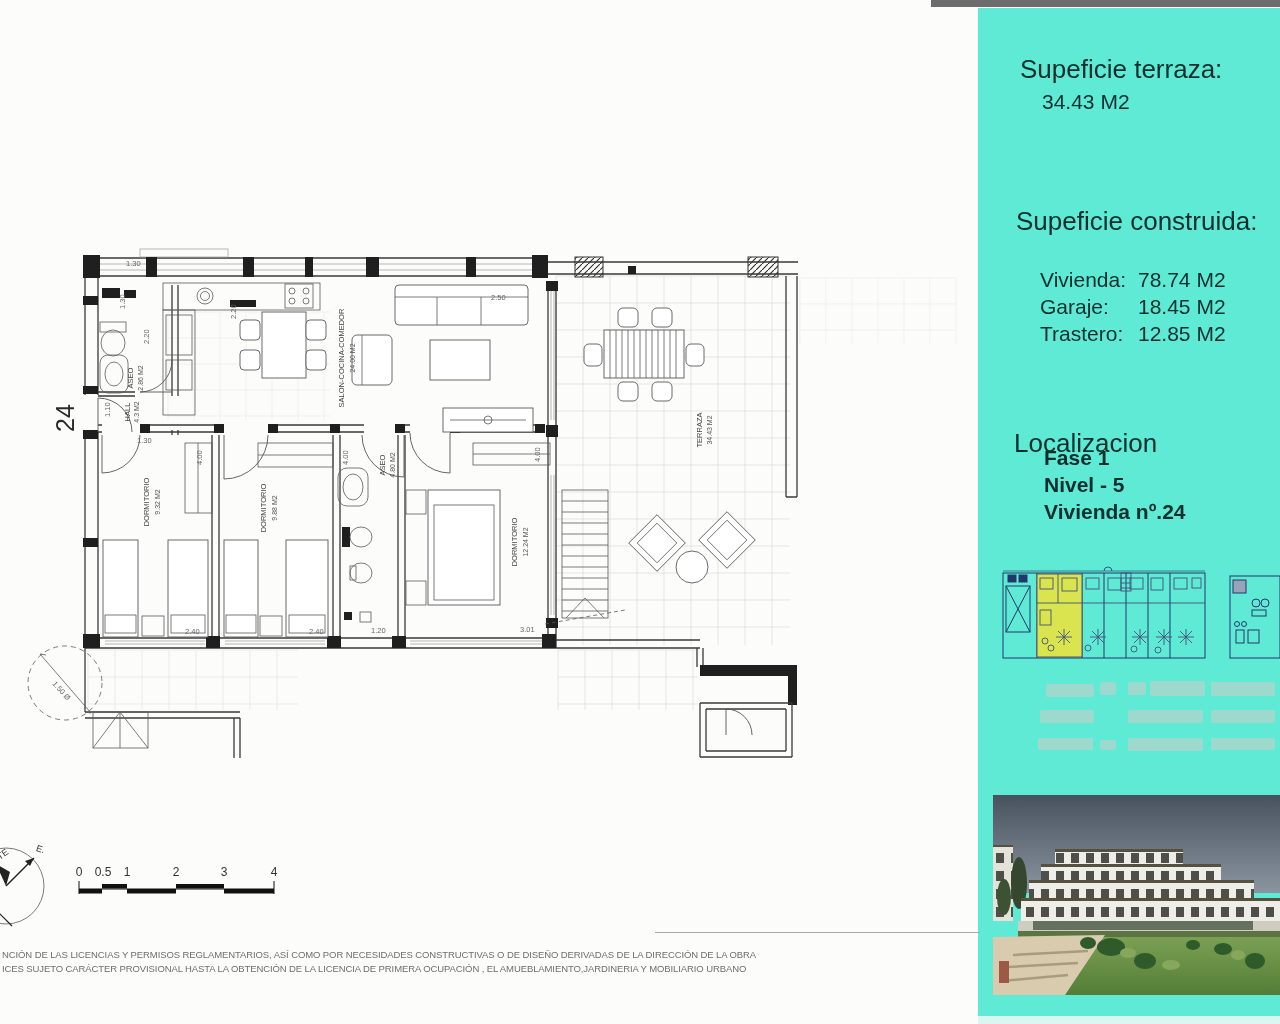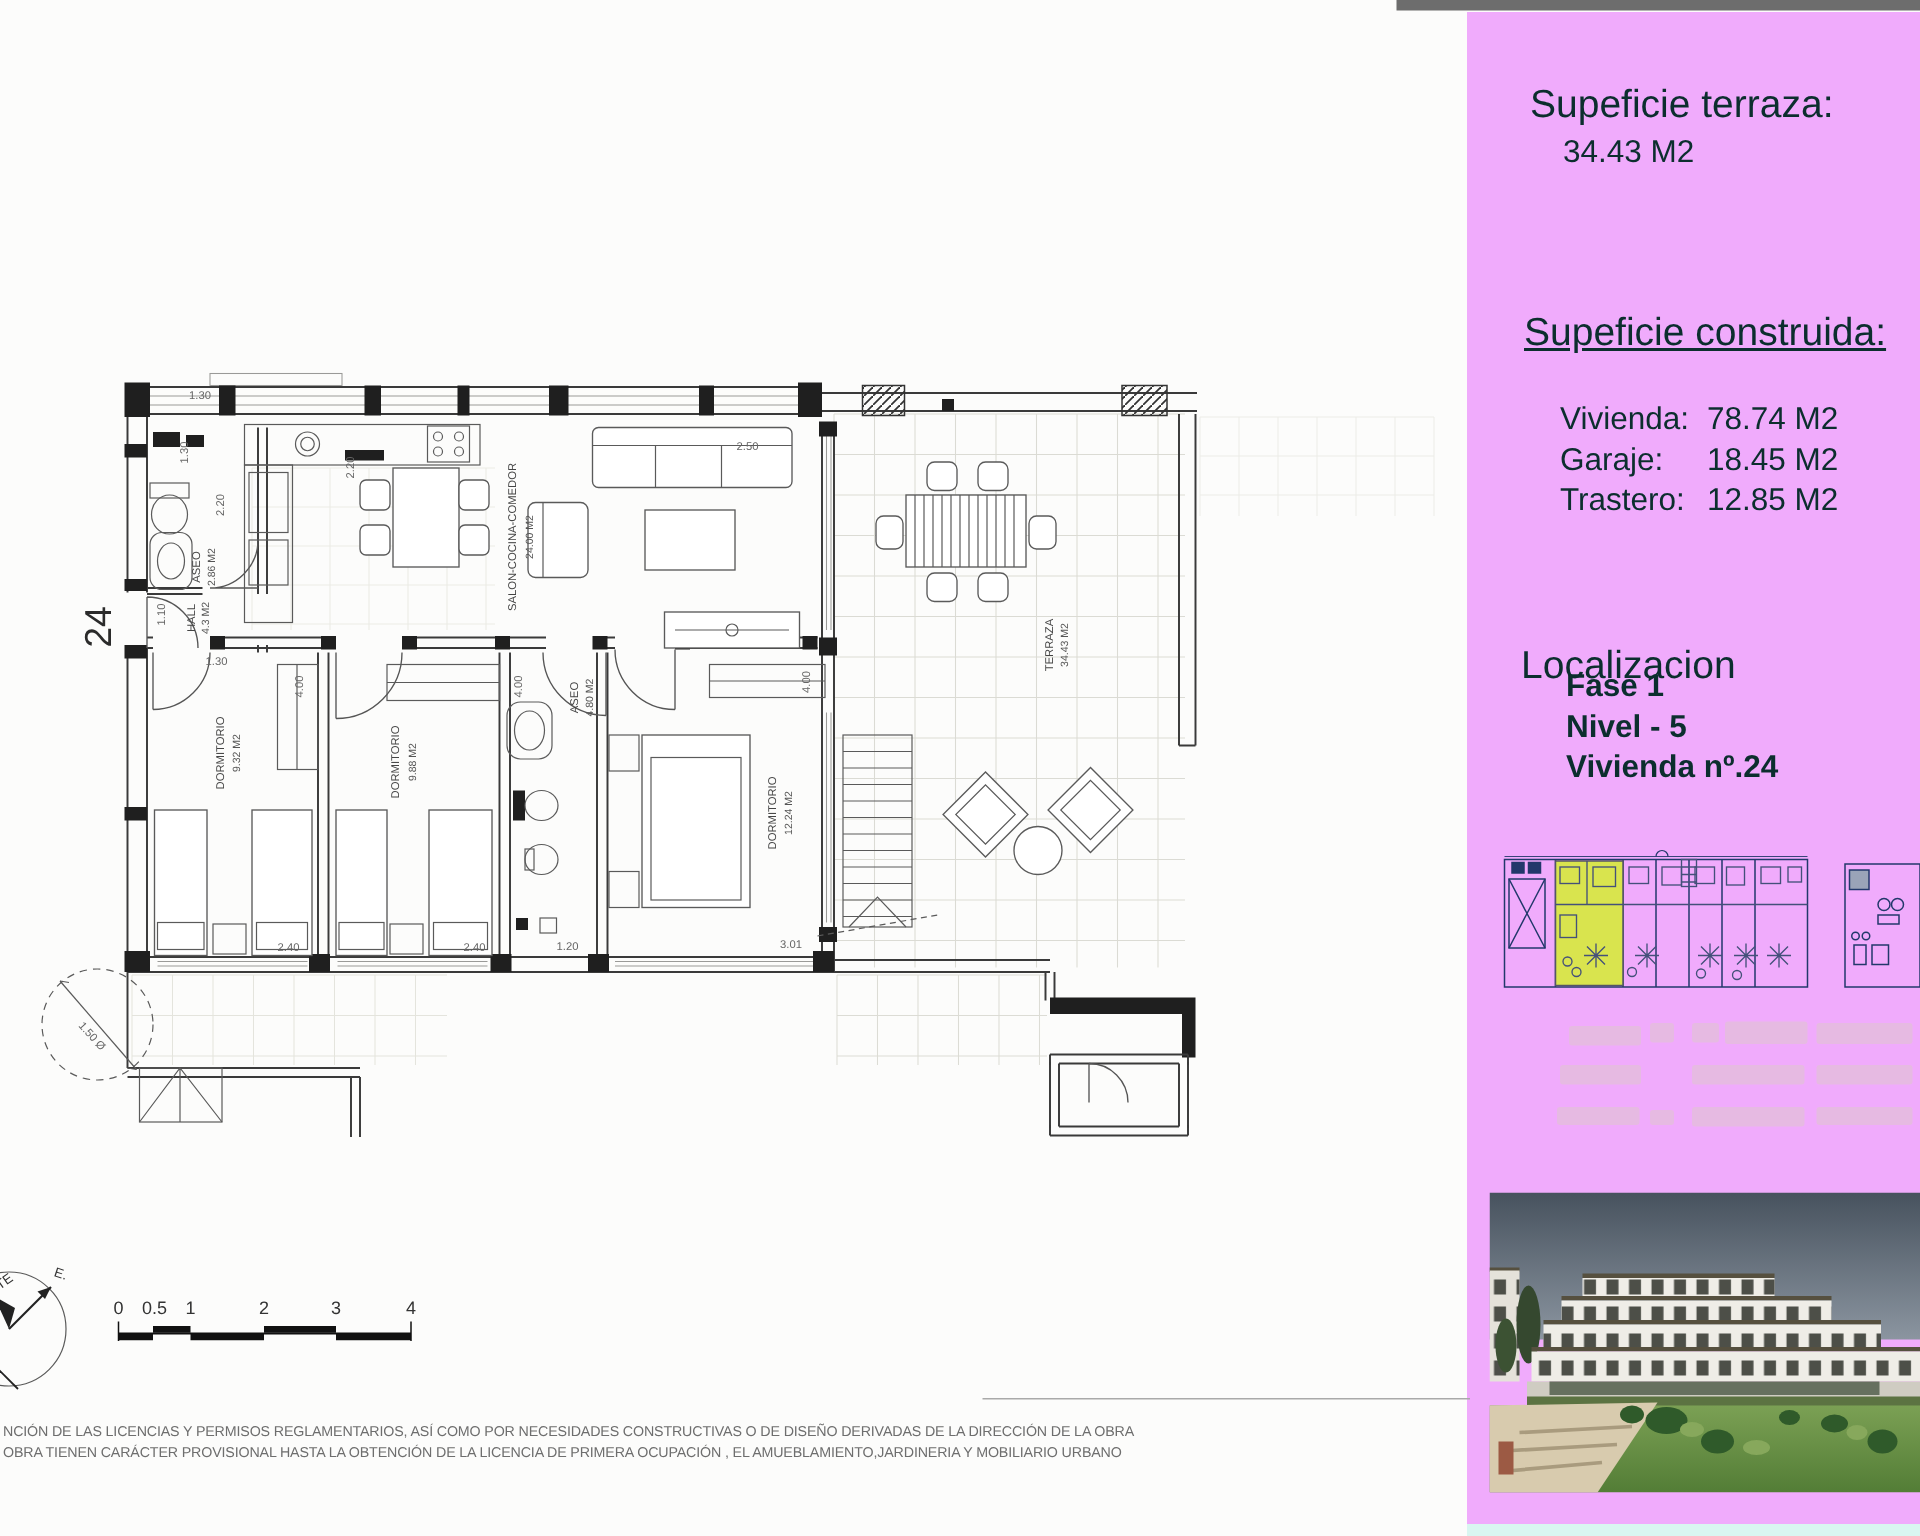--- a/index.html
+++ b/index.html
@@ -1,21 +1,21 @@
 <!DOCTYPE html>
 <html><head>
 <meta charset="utf-8">
 <style>
   html,body{margin:0;padding:0;background:#fdfdfd;width:1280px;height:1024px;overflow:hidden;
     font-family:"Liberation Sans",sans-serif;}
   .page{position:relative;width:1280px;height:1024px;background:#fcfcfb;}
   
   .topbar{position:absolute;left:931px;top:0;width:349px;height:7px;background:#6d6d6d;}
   
-  .panel{position:absolute;left:978px;top:8px;width:302px;height:1008px;background:#f0abfc;}
+  .panel{position:absolute;left:978px;top:8px;width:302px;height:1008px;background:#5eead4;}
   .panel-bottom-strip{position:absolute;left:978px;top:1016px;width:302px;height:8px;background:#d9f6f1;}
   .t-title{position:absolute;font-size:26px;color:#0c2e2e;letter-spacing:0;}
   .t-sub{position:absolute;font-size:21px;color:#0c2e2e;}
   .rows{position:absolute;font-size:21px;color:#0c2e2e;margin-top:24px;}
   .rows .r{display:flex;height:27px;line-height:27px;}
   .rows .r .lab{width:98px;}
   .loc-lines div{height:27px;line-height:27px;font-size:21px;color:#0c2e2e;}
   .miniplan{position:absolute;left:978px;top:558px;width:302px;height:212px;}
   .photo{position:absolute;left:993px;top:795px;width:287px;height:200px;display:block;}
   
@@ -323,21 +323,21 @@
       <text class="scalelab" x="274" y="876">4</text>
     </g>
   </svg>
 
   <div class="topbar"></div>
 
   <div class="panel">
     <div class="t-title" style="left:42px;top:46px;">Supeficie terraza:</div>
     <div class="t-sub" style="left:64px;top:82px;">34.43 M2</div>
 
-    <div class="t-title" style="left:38px;top:198px;text-decoration:underline;">Supeficie construida:</div>
+    <div class="t-title" style="left:38px;top:198px;">Supeficie construida:</div>
     <div class="rows" style="left:62px;top:234px;">
       <div class="r">
         <span class="lab">Vivienda:</span>
         <span>78.74 M2</span>
       </div>
       <div class="r">
         <span class="lab">Garaje:</span>
         <span>18.45 M2</span>
       </div>
       <div class="r">
@@ -470,16 +470,16 @@
     <g fill="#87a85c">
       <ellipse cx="135" cy="158" rx="8" ry="5"></ellipse>
         <ellipse cx="245" cy="160" rx="7" ry="5"></ellipse>
         <ellipse cx="178" cy="170" rx="9" ry="5"></ellipse>
     </g>
   </svg>
 
   <div class="divider"></div>
   <div class="disclaimer">
     <div>NCIÓN DE LAS LICENCIAS Y PERMISOS REGLAMENTARIOS, ASÍ COMO POR NECESIDADES CONSTRUCTIVAS O DE DISEÑO DERIVADAS DE LA DIRECCIÓN DE LA OBRA</div>
-    <div>OBRA TIENEN CARÁCTER PROVISIONAL HASTA LA OBTENCIÓN DE LA LICENCIA DE PRIMERA OCUPACIÓN , EL AMUEBLAMIENTO,JARDINERIA Y MOBILIARIO URBANO</div>
+    <div>ICES SUJETO CARÁCTER PROVISIONAL HASTA LA OBTENCIÓN DE LA LICENCIA DE PRIMERA OCUPACIÓN , EL AMUEBLAMIENTO,JARDINERIA Y MOBILIARIO URBANO</div>
   </div>
 
 </div>
 
 </body></html>

